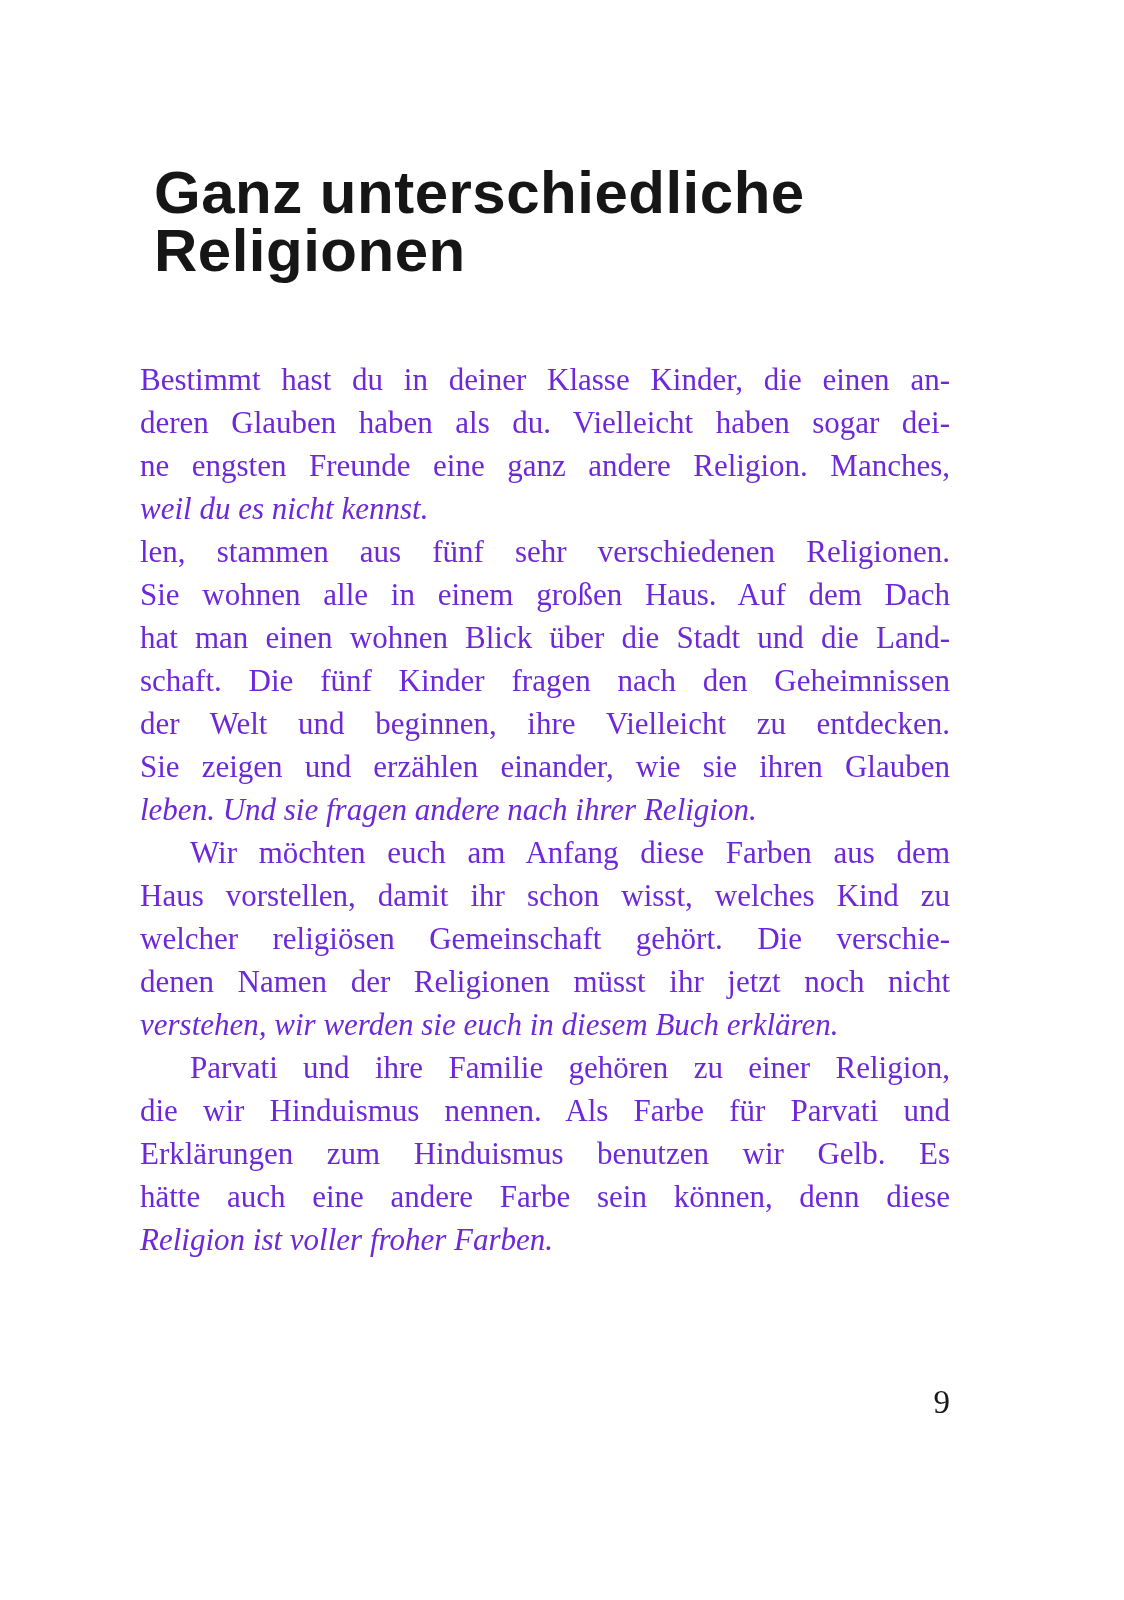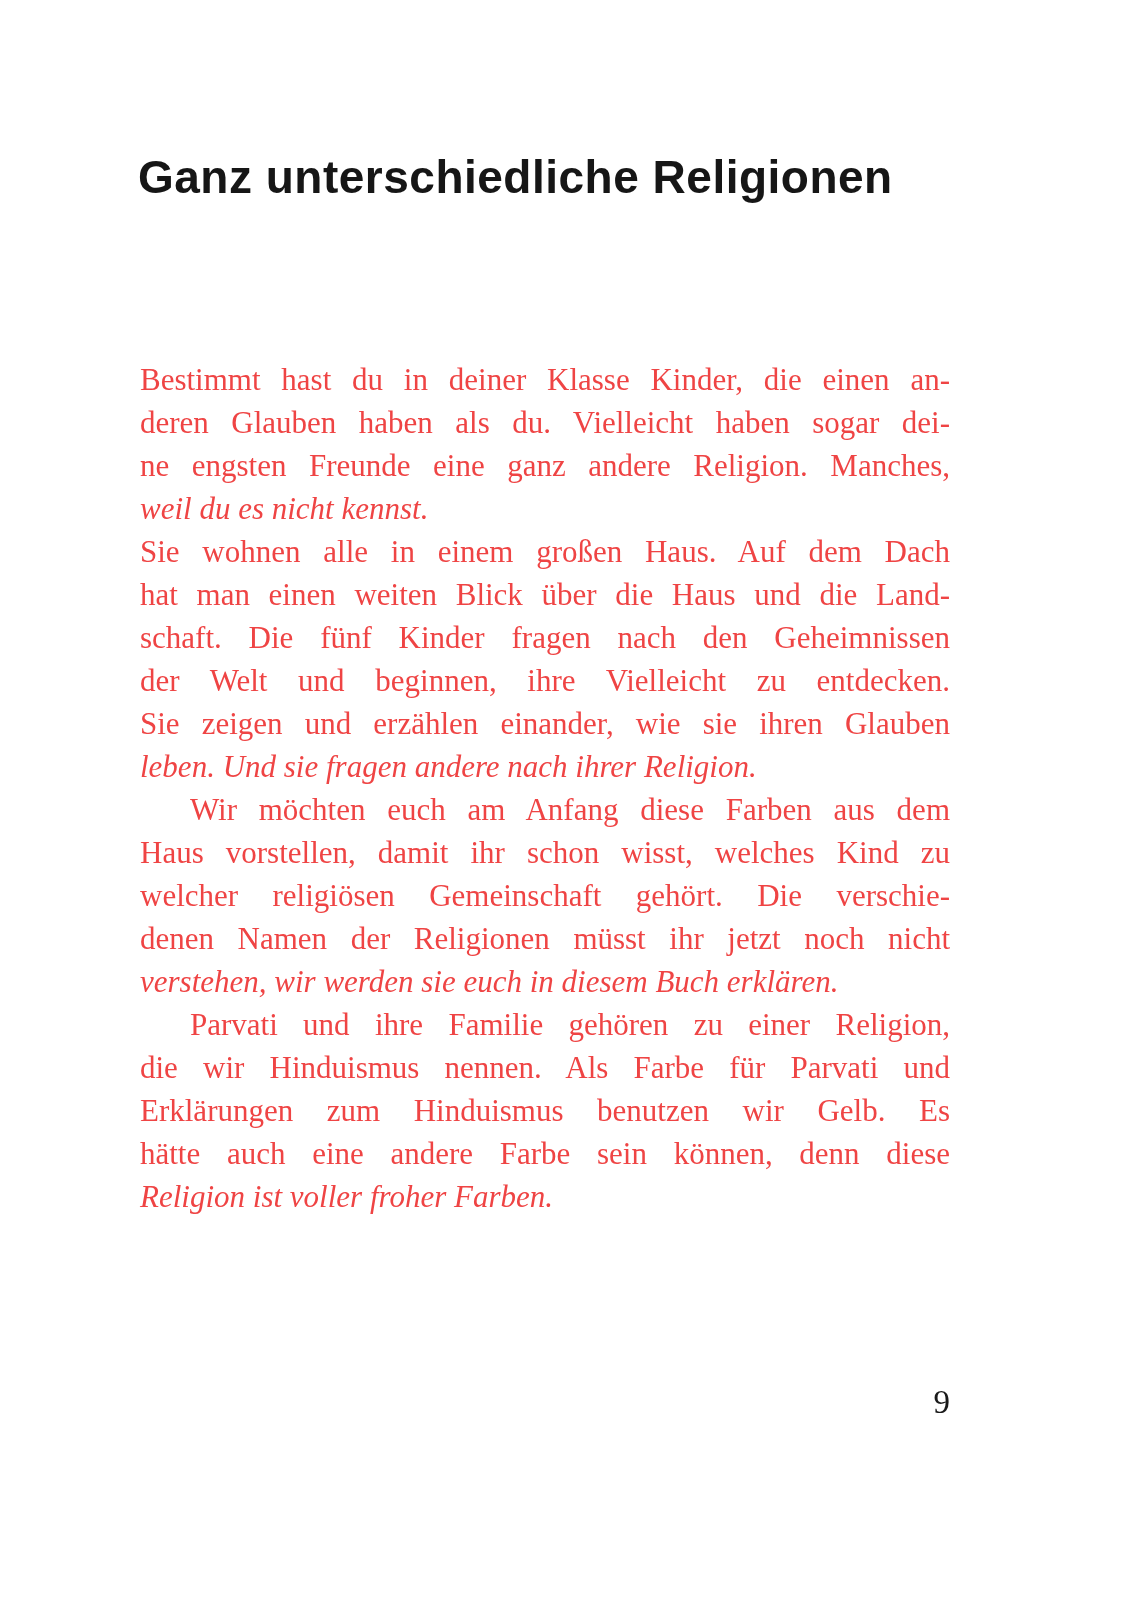--- a/index.html
+++ b/index.html
@@ -16,45 +16,45 @@
   }
   .page {
     position: absolute;
     inset: 0;
     background: #ffffff;
   }
   .title {
     position: absolute;
     left: 138px;
     top: 148px;
-    margin: 0;
+    margin: 16px;
     width: 860px;
     font-family: "Liberation Sans", sans-serif;
     font-weight: 700;
-    font-size: 46px;
+    font-size: 60px;
     line-height: 58px;
     letter-spacing: 0.5px;
     color: #161616;
   }
   .text-block {
     position: absolute;
     left: 140px;
     top: 358px;
     width: 810px;
   }
   .paragraph {
     margin: 0;
   }
   .line {
     font-size: 31px;
     line-height: 43px;
     text-align: justify;
     text-align-last: justify;
     white-space: normal;
-    color: #ef4444;
+    color: #6d28d9;
   }
   .line.last {
     text-align-last: left;
     font-style: italic;
   }
   .line.indent {
     padding-left: 50px;
   }
   .page-number {
     position: absolute;
@@ -74,22 +74,23 @@
   <h1 class="title">Ganz unterschiedliche Religionen</h1>
 
   <div class="text-block">
       <div class="paragraph">
         <div class="line">Bestimmt hast du in deiner Klasse Kinder, die einen an-</div>
         <div class="line">deren Glauben haben als du. Vielleicht haben sogar dei-</div>
         <div class="line">ne engsten Freunde eine ganz andere Religion. Manches,</div>
         <div class="line last">weil du es nicht kennst.</div>
       </div>
       <div class="paragraph">
+        <div class="line">len, stammen aus fünf sehr verschiedenen Religionen.</div>
         <div class="line">Sie wohnen alle in einem großen Haus. Auf dem Dach</div>
-        <div class="line">hat man einen weiten Blick über die Haus und die Land-</div>
+        <div class="line">hat man einen wohnen Blick über die Stadt und die Land-</div>
         <div class="line">schaft. Die fünf Kinder fragen nach den Geheimnissen</div>
         <div class="line">der Welt und beginnen, ihre Vielleicht zu entdecken.</div>
         <div class="line">Sie zeigen und erzählen einander, wie sie ihren Glauben</div>
         <div class="line last">leben. Und sie fragen andere nach ihrer Religion.</div>
       </div>
       <div class="paragraph">
         <div class="line indent">Wir möchten euch am Anfang diese Farben aus dem</div>
         <div class="line">Haus vorstellen, damit ihr schon wisst, welches Kind zu</div>
         <div class="line">welcher religiösen Gemeinschaft gehört. Die verschie-</div>
         <div class="line">denen Namen der Religionen müsst ihr jetzt noch nicht</div>

